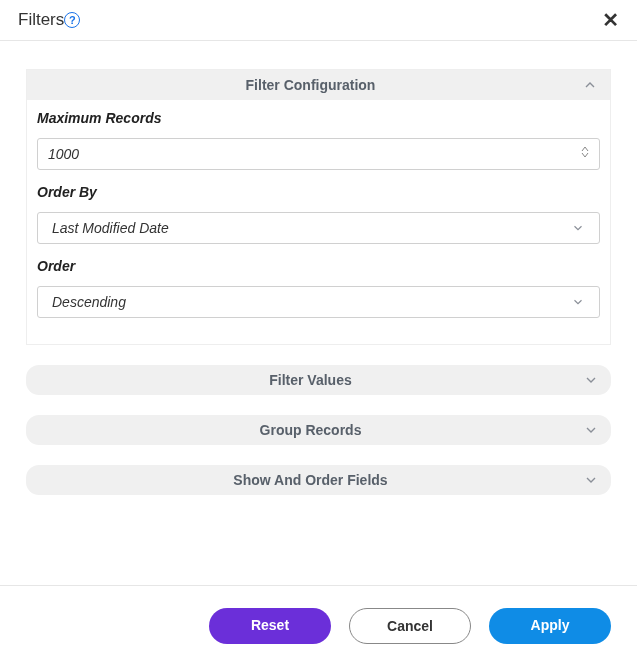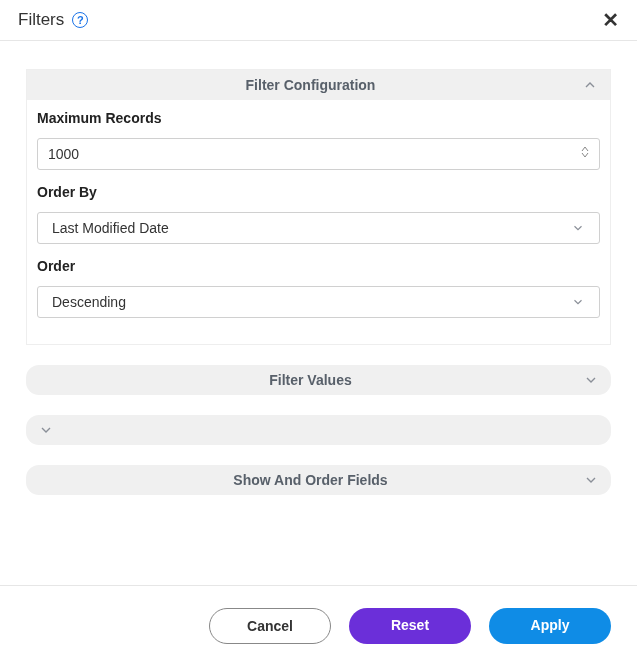--- a/index.html
+++ b/index.html
@@ -16,21 +16,21 @@
   .header {
     display: flex;
     align-items: center;
     justify-content: space-between;
     padding: 10px 18px 10px 18px;
     border-bottom: 1px solid #e6e6e6;
   }
   .header-left {
     display: flex;
     align-items: center;
-    gap: 8px;
+    gap: 0;
   }
   .title {
     font-size: 17px;
     font-weight: 500;
     color: #333;
   }
   .help-icon {
     width: 16px;
     height: 16px;
     border: 1.5px solid #1a73e8;
@@ -75,20 +75,21 @@
     color: #58606a;
   }
   .chevron {
     color: #8a8f98;
     display: flex;
     align-items: center;
   }
   .chevron svg { display: block; }
   .section-body {
     padding: 10px 10px 18px 10px;
+    font-style: italic;
   }
   .field-group { margin-bottom: 14px; }
   .field-group:last-child { margin-bottom: 8px; }
   .field-label {
     font-weight: 700;
     font-size: 14px;
     color: #222;
     margin-bottom: 12px;
     display: block;
   }
@@ -238,35 +239,36 @@
   <div class="collapsed-section">
     <span class="section-header-title">Filter Values</span>
     <span class="chevron">
       <svg width="16" height="16" viewBox="0 0 24 24" fill="none" stroke="currentColor" stroke-width="2">
           <polyline points="6 9 12 15 18 9"></polyline>
         </svg>
     </span>
   </div>
 
   <div class="collapsed-section">
+    <span class="section-header-title">Group Records</span>
     <span class="chevron">
       <svg width="16" height="16" viewBox="0 0 24 24" fill="none" stroke="currentColor" stroke-width="2">
           <polyline points="6 9 12 15 18 9"></polyline>
         </svg>
     </span>
   </div>
 
   <div class="collapsed-section">
     <span class="section-header-title">Show And Order Fields</span>
     <span class="chevron">
       <svg width="16" height="16" viewBox="0 0 24 24" fill="none" stroke="currentColor" stroke-width="2">
           <polyline points="6 9 12 15 18 9"></polyline>
         </svg>
     </span>
   </div>
 
 </div>
 
 <div class="footer">
+  <div class="btn btn-reset">Reset</div>
   <div class="btn btn-cancel">Cancel</div>
-  <div class="btn btn-reset">Reset</div>
   <div class="btn btn-apply">Apply</div>
 </div>
 
 </body></html>

